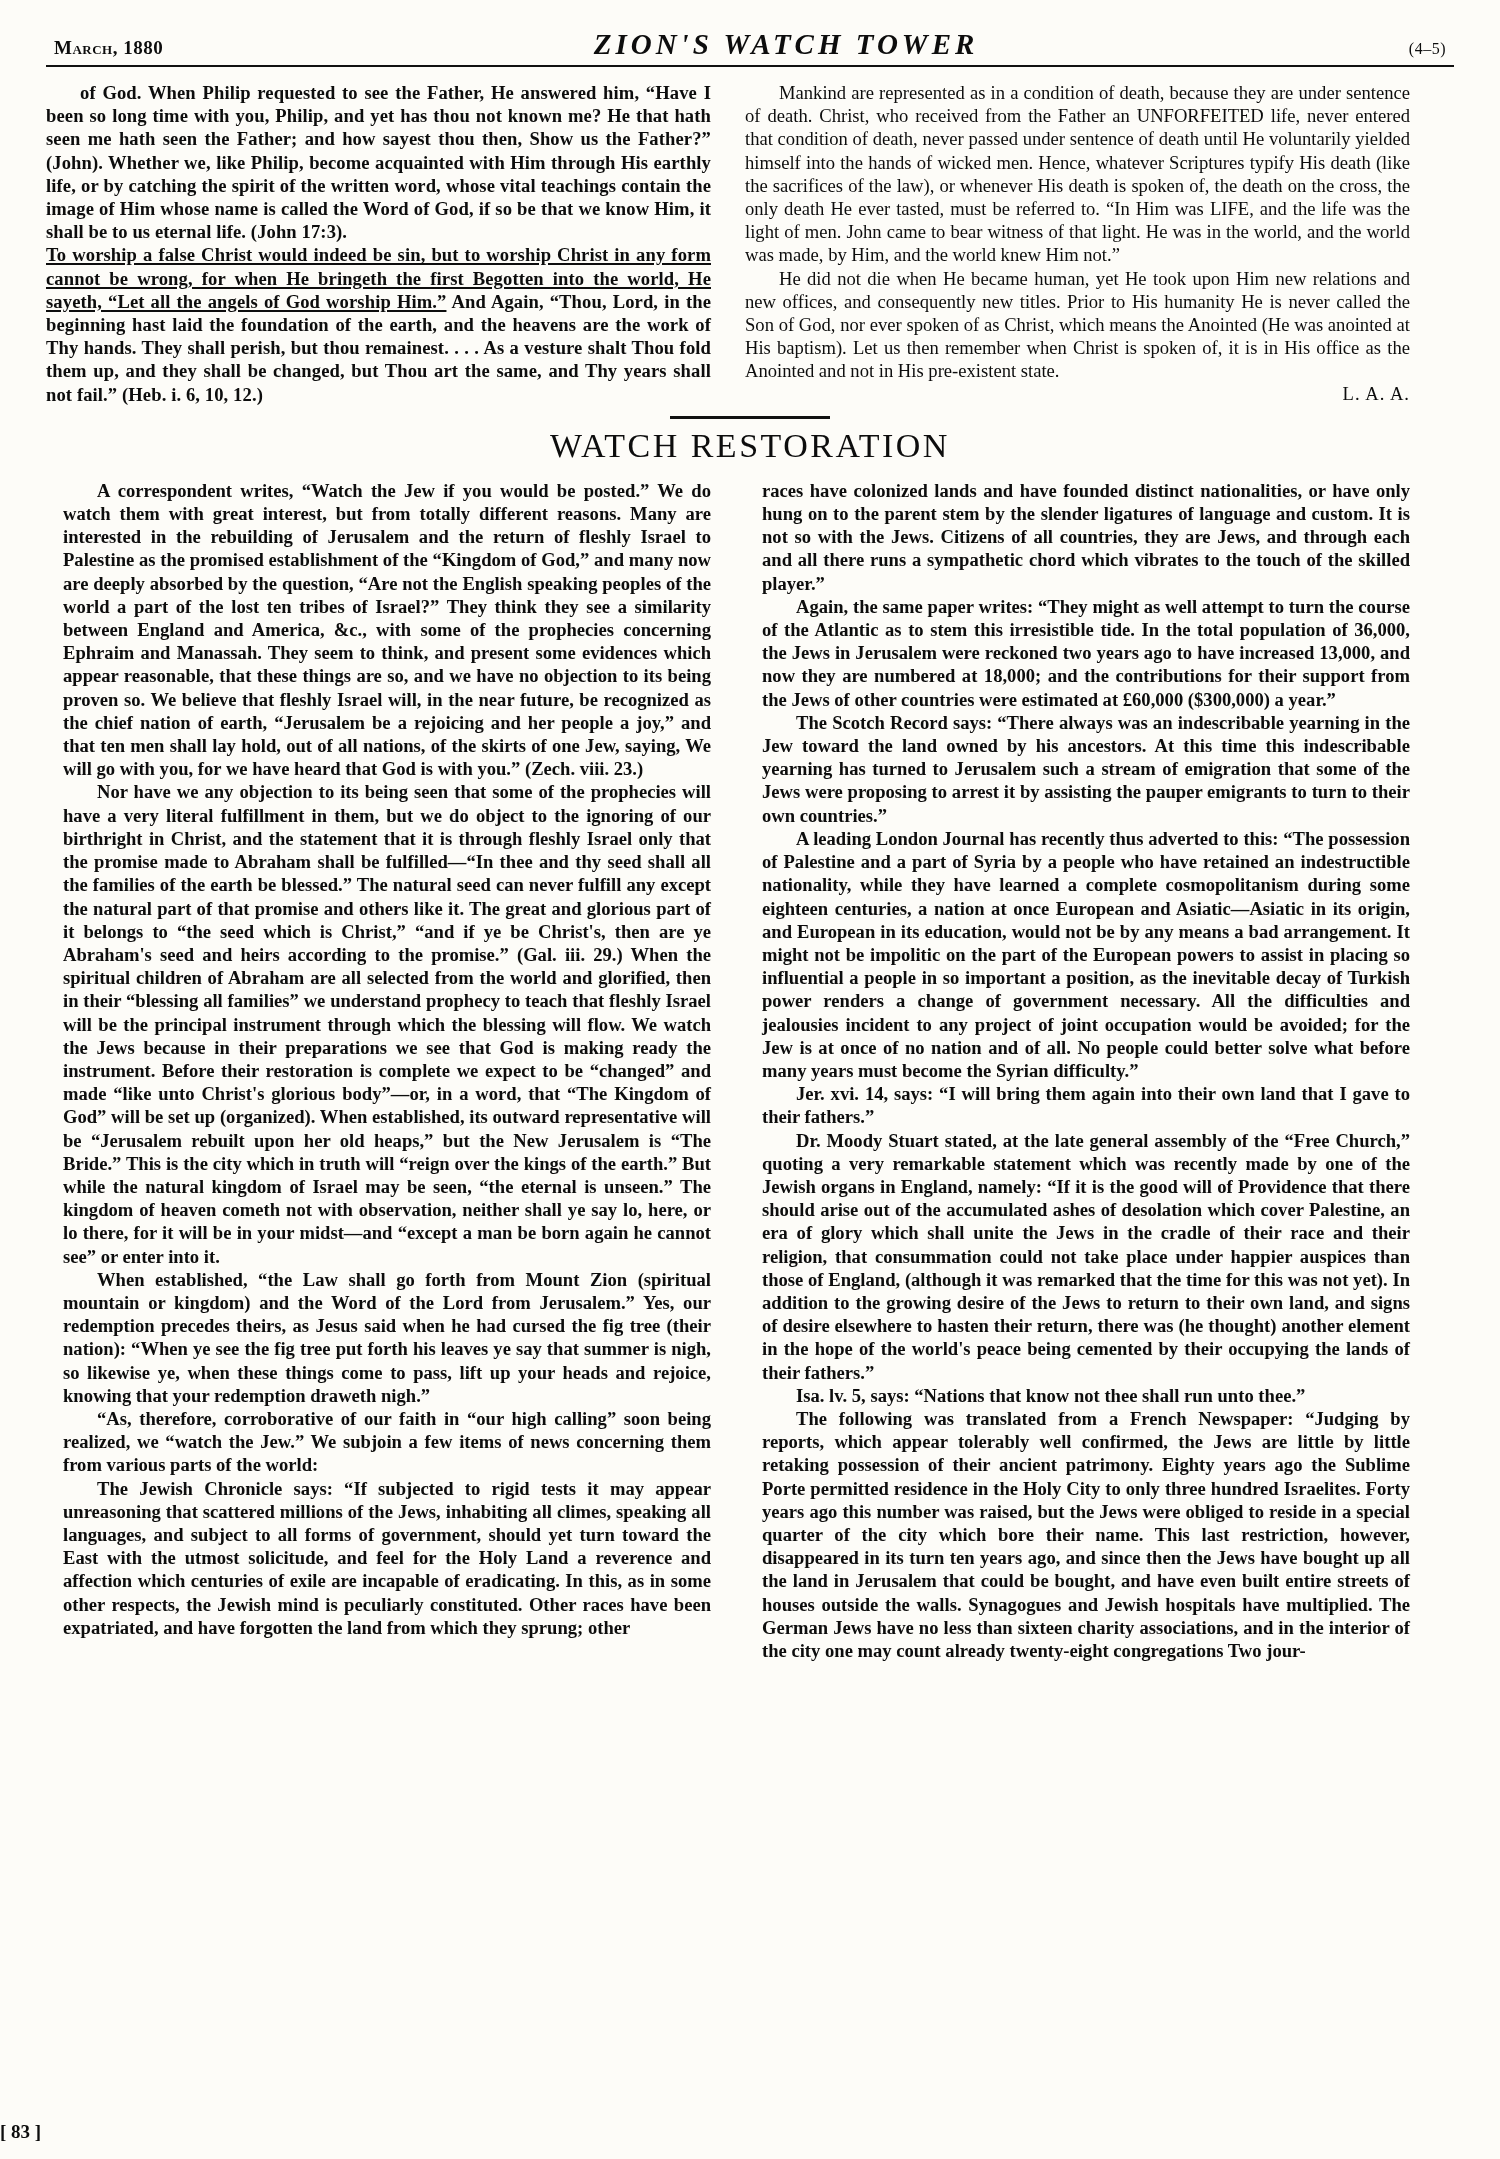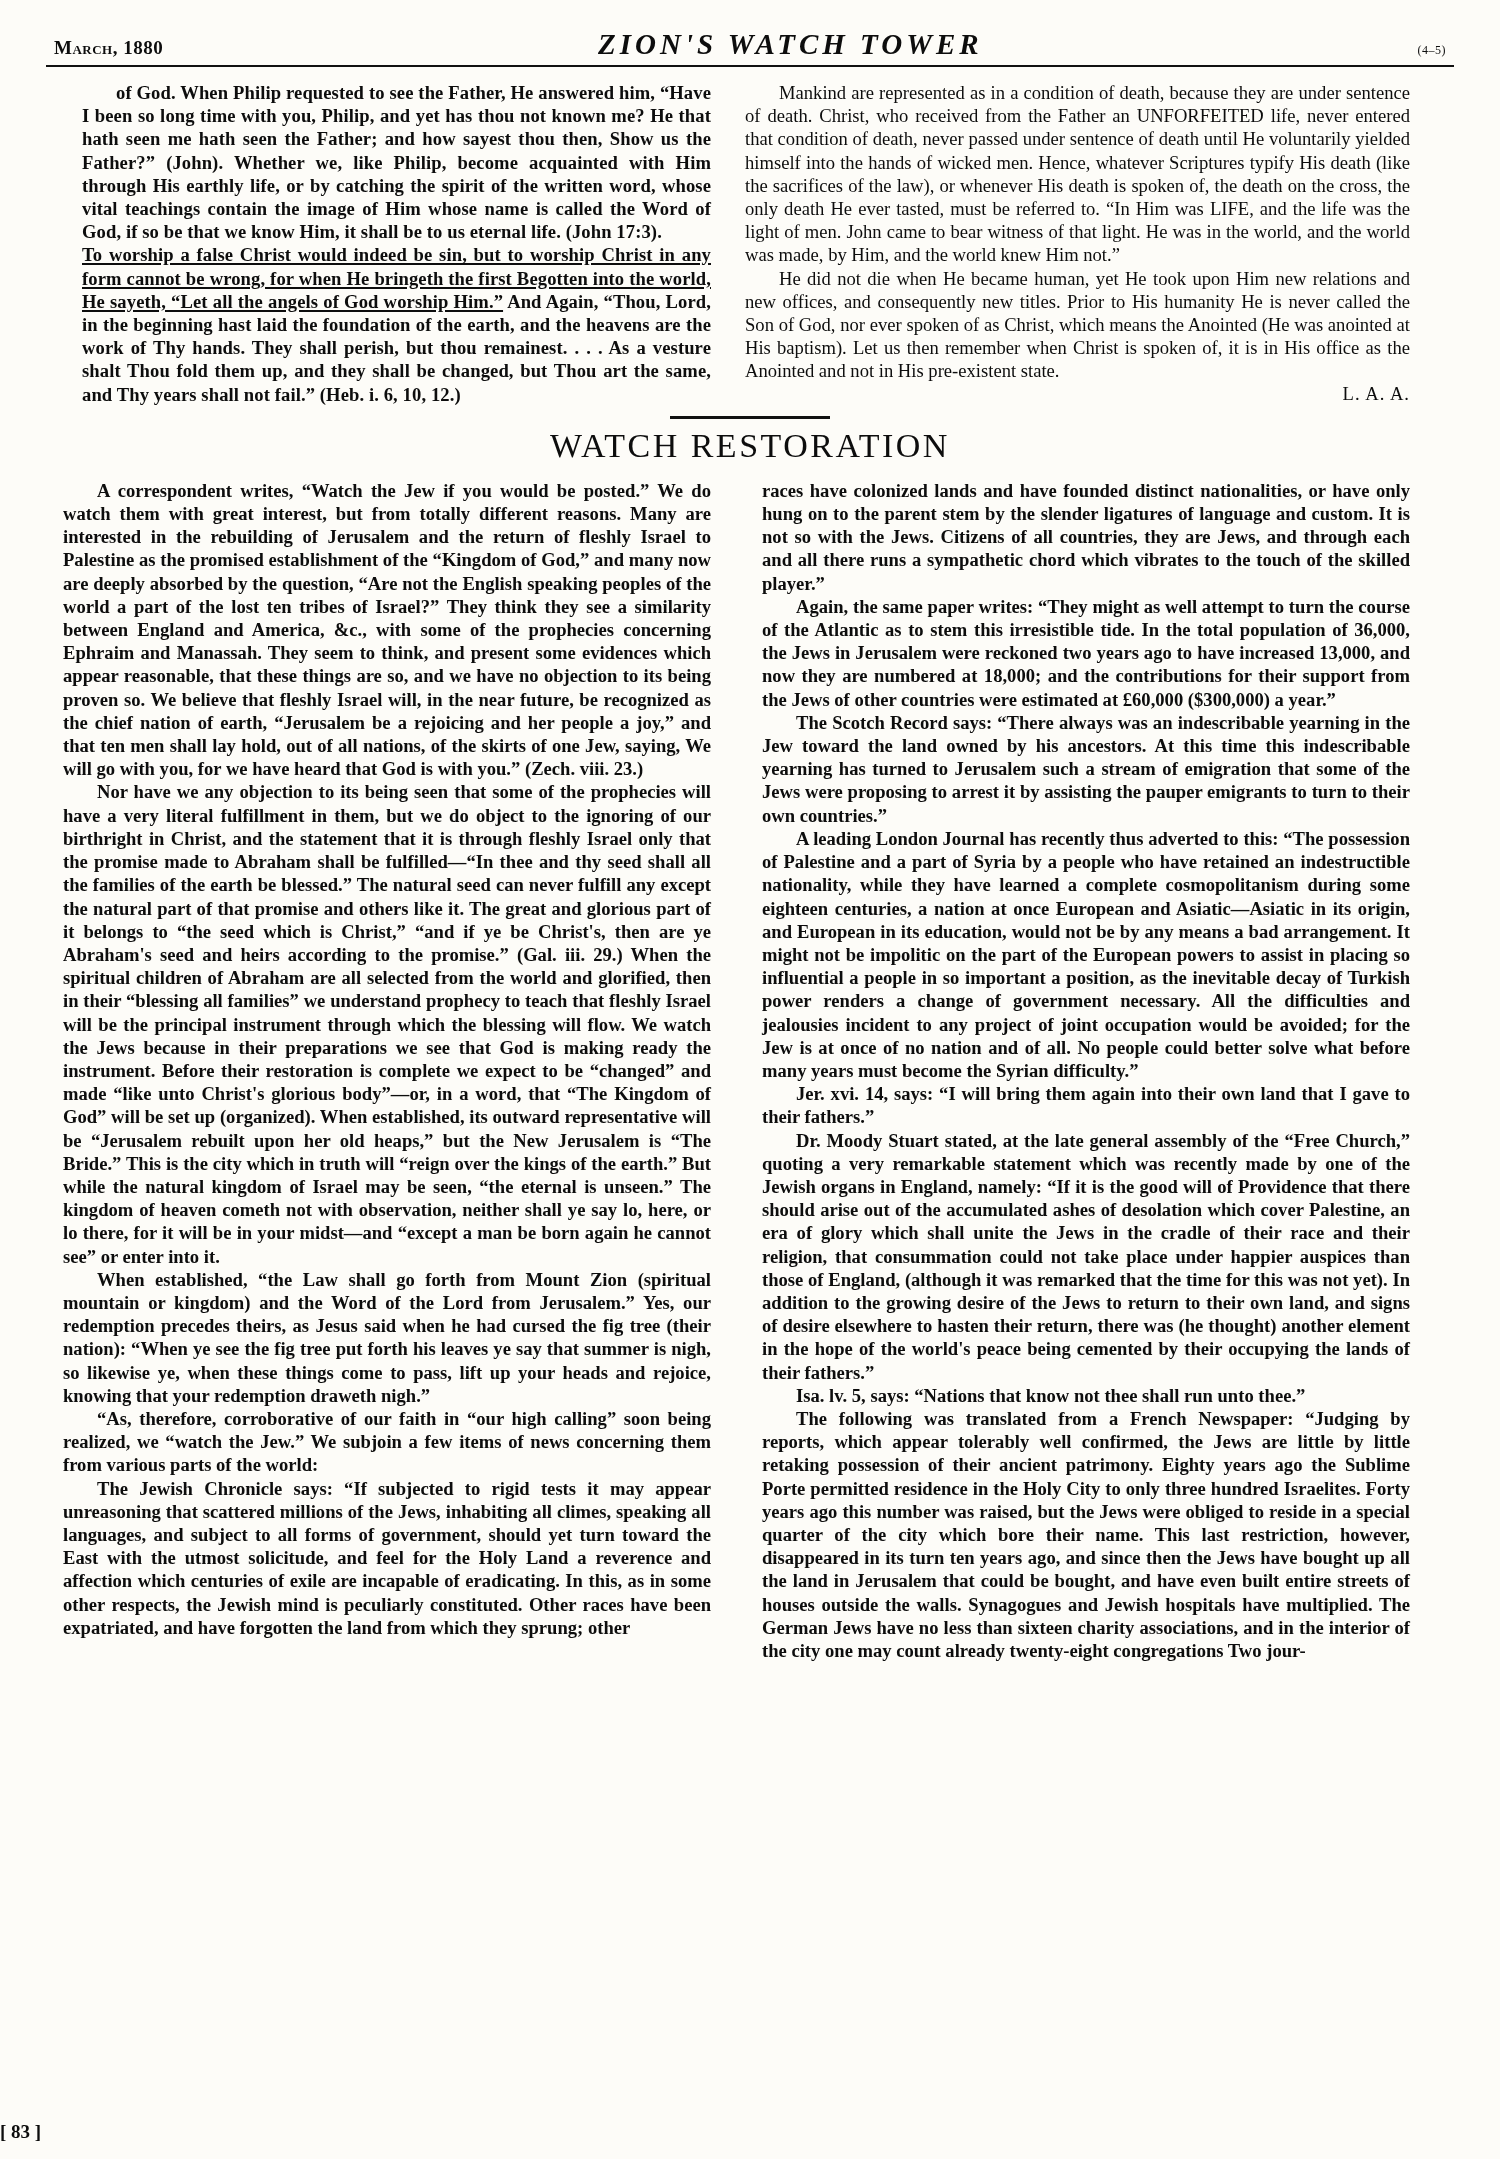--- a/index.html
+++ b/index.html
@@ -41,21 +41,21 @@
     font-weight: 700;
   }
   .rh-center {
     font-family: "Liberation Serif", serif;
     font-size: 29px;
     letter-spacing: 4px;
     font-weight: 700;
     font-style: italic;
   }
   .rh-right {
-    font-size: 12px;
+    font-size: 16px;
     letter-spacing: 0.5px;
   }
   
   .cols {
     display: flex;
     gap: 34px;
     align-items: flex-start;
   }
   .col {
     width: 665px;
@@ -64,21 +64,21 @@
     margin: 0 0 0 0;
     text-align: justify;
     text-indent: 34px;
     font-size: 18.6px;
     line-height: 23.2px;
     font-family: "Liberation Serif", serif;
     hyphens: none;
   }
   p.body.noindent { text-indent: 0; }
   p.body + p.body { margin-top: 0; }
-  .col-left-top p.body { font-weight: 700; letter-spacing: 0.1px; margin-left: 36px; }
+  .col-left-top p.body { font-weight: 700; letter-spacing: 0.1px; }
   .col-right-top p.body { font-weight: 400; }
   .underline-blk {
     text-decoration: underline;
     text-decoration-thickness: 1.5px;
     text-underline-offset: 2px;
   }
   .sig {
     text-align: right;
     font-size: 18.6px;
     letter-spacing: 1px;

